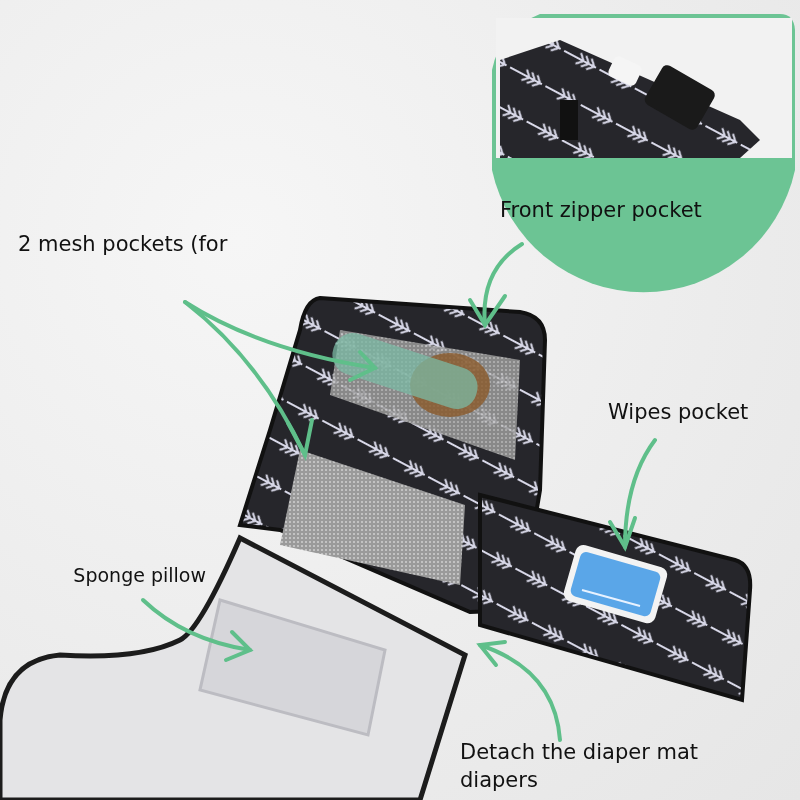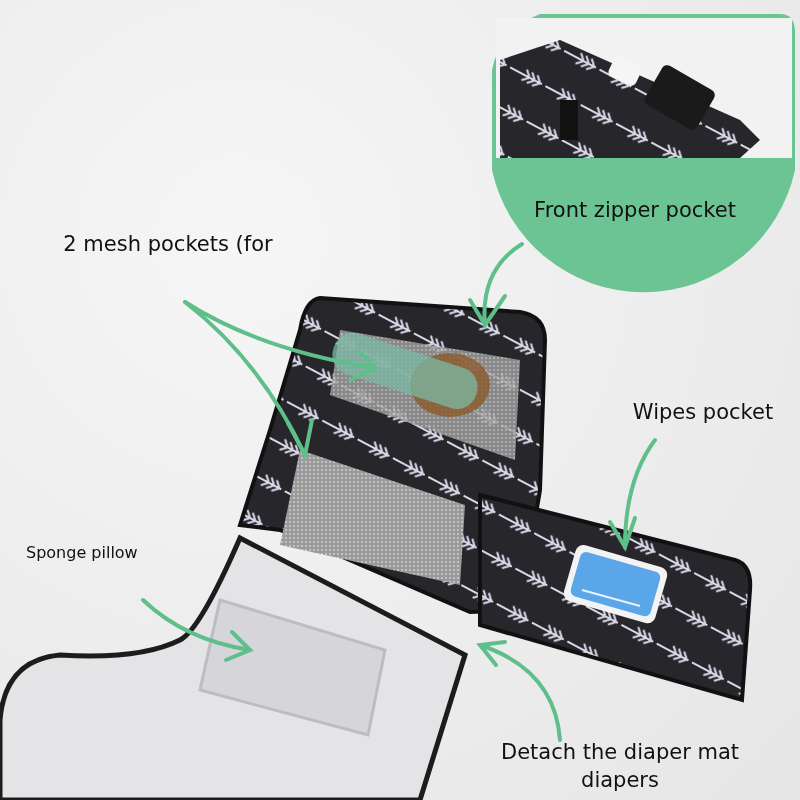--- a/index.html
+++ b/index.html
@@ -1,23 +1,23 @@
 <!DOCTYPE html>
 <html><head>
 <meta charset="utf-8">
 <style>
   html,body{margin:0;padding:0;}
   body{width:800px;height:800px;overflow:hidden;background:#efefef;font-family:"DejaVu Sans","Liberation Sans",sans-serif;}
   .stage{position:relative;width:800px;height:800px;background:radial-gradient(ellipse at 30% 30%,#f6f6f6 0%,#ececec 60%,#e6e6e6 100%);}
   svg.art{position:absolute;left:0;top:0;width:800px;height:800px;}
-  .label{position:absolute;color:#111;font-size:22px;line-height:28px;text-align:center;white-space:nowrap;font-family:"DejaVu Sans",sans-serif;}
+  .label{position:absolute;color:#111;font-size:22px;line-height:28px;text-align:left;white-space:nowrap;font-family:"DejaVu Sans",sans-serif;}
   #lbl-mesh{left:18px;top:218px;width:300px;font-size:21px;margin-top:12px;}
   #lbl-front{left:500px;top:196px;width:270px;font-size:21px;}
   #lbl-wipes{left:608px;top:398px;width:190px;font-size:21px;}
-  #lbl-sponge{left:26px;top:539px;width:180px;text-align:left;font-size:16px;}
+  #lbl-sponge{left:26px;top:561px;width:180px;text-align:right;font-size:19px;}
   #lbl-detach{left:460px;top:738px;width:320px;font-size:21px;}
 </style>
 </head>
 <body>
 
 <div class="stage">
   <svg class="art" viewBox="0 0 800 800">
     <defs>
       <pattern id="arrows" width="40" height="40" patternUnits="userSpaceOnUse" patternTransform="rotate(-62)">
         <rect width="40" height="40" fill="#26262b"></rect>

